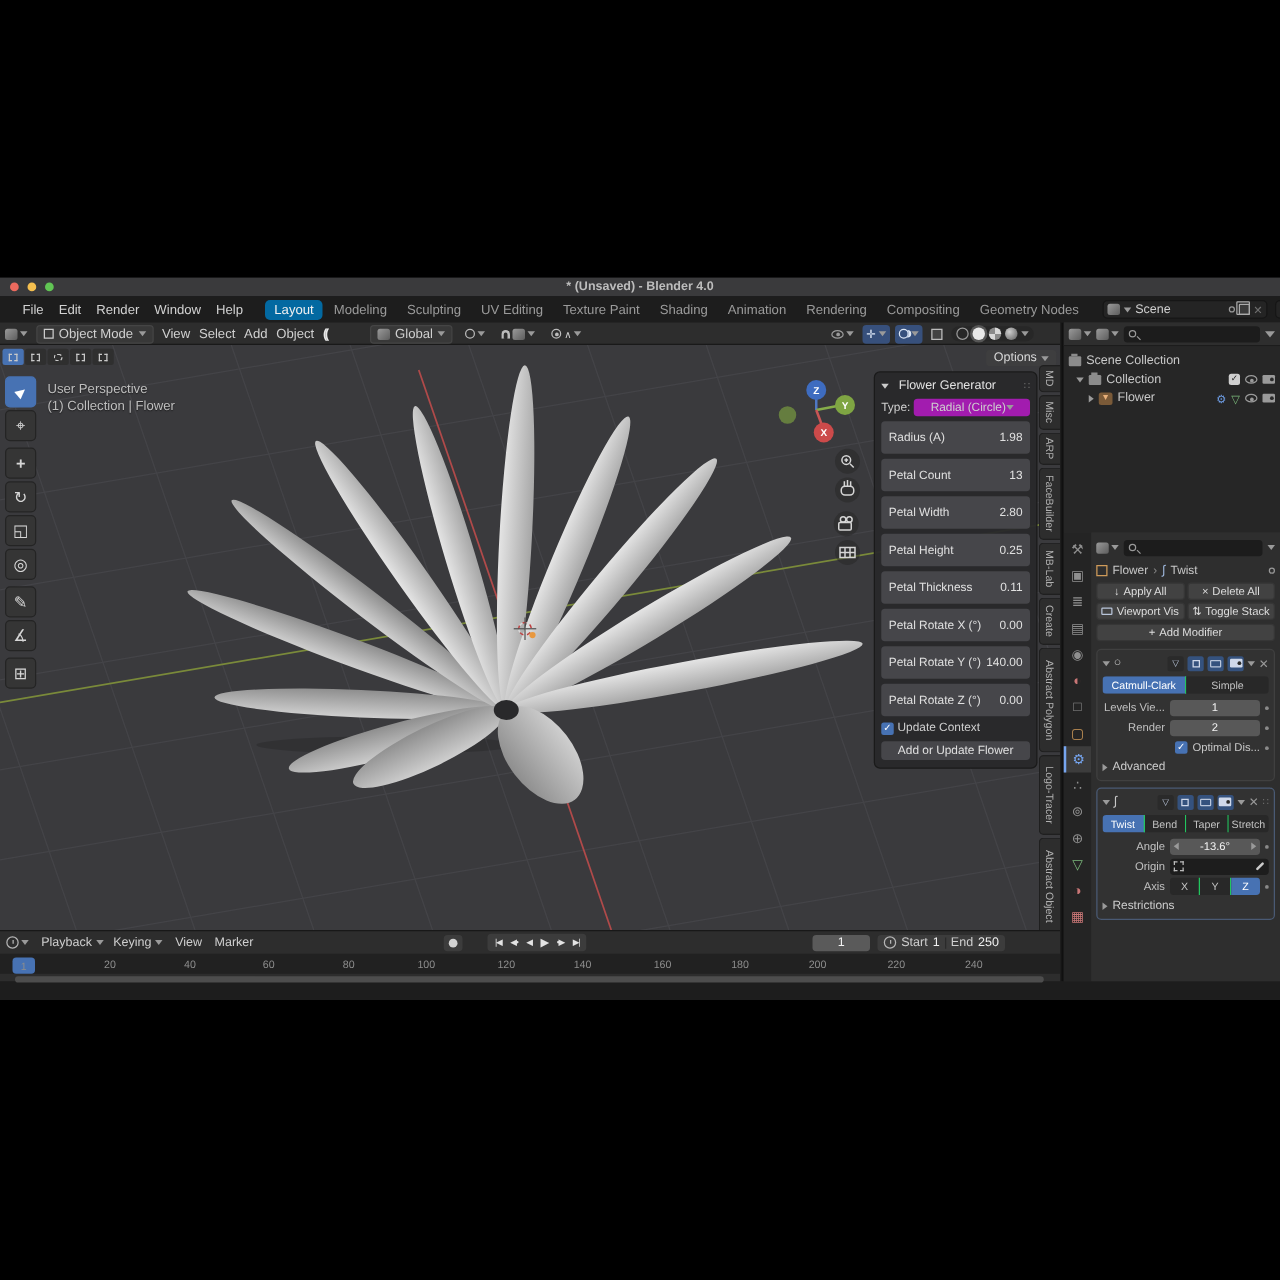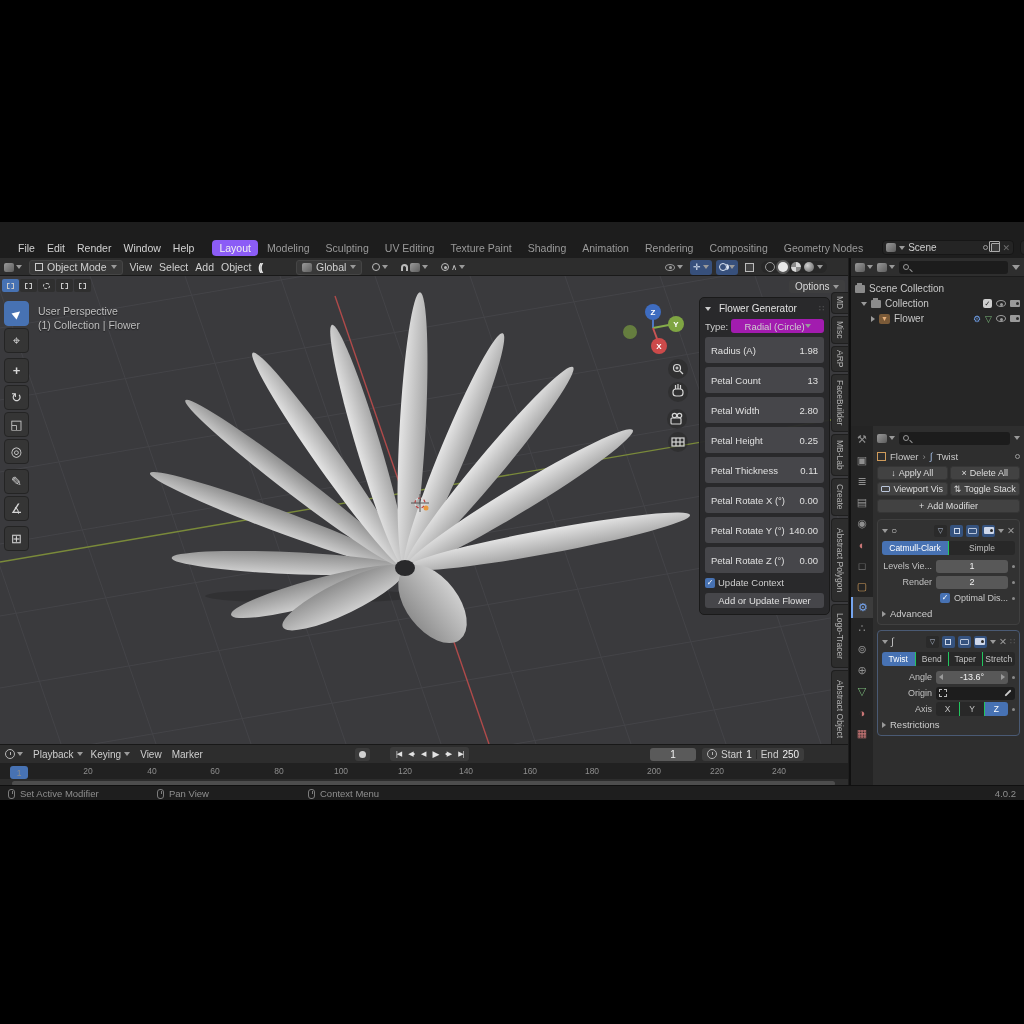--- a/index.html
+++ b/index.html
@@ -7,21 +7,21 @@
 #win{position:absolute;left:0;top:222px;width:1024px;height:578px;background:#1d1d1d;overflow:hidden}
 
 #titlebar{position:absolute;left:0;top:0;width:1024px;height:15px;background:#3a3a3c}
 .tl{position:absolute;top:4px;width:7px;height:7px;border-radius:50%}
 #title{position:absolute;left:0;top:2px;width:1024px;text-align:center;font-size:10px;font-weight:bold;color:#bdbdbd}
 
 #menubar{position:absolute;left:0;top:15px;width:1024px;height:21px;background:#1d1d1d;display:flex;align-items:center;padding:0 6px;gap:12px}
 .menu{font-size:10.5px;color:#d2d2d2}
 #tabs{display:flex;gap:2px;margin-left:6px}
 .wtab{font-size:10.5px;color:#9a9a9a;padding:2px 7px;border-radius:4px;white-space:nowrap}
-.wtab.on{background:#8b5cf6;color:#f0f0f0}
+.wtab.on{background:#0369a1;color:#f0f0f0}
 .idwidget{display:flex;align-items:center;gap:3px;background:#242424;border:1px solid #161616;border-radius:4px;height:15px;padding:0 3px;font-size:10px;color:#cfcfcf}
 .mini-ic{width:10px;height:9px;border-radius:2px;background:linear-gradient(135deg,#9a9a9a,#5d5d5d);display:inline-block}
 .cv{width:0;height:0;border-left:3px solid transparent;border-right:3px solid transparent;border-top:4px solid #9a9a9a;display:inline-block}
 .cr{width:0;height:0;border-top:3px solid transparent;border-bottom:3px solid transparent;border-left:4px solid #9a9a9a;display:inline-block}
 .xdim{color:#6f6f6f;font-size:9px}
 .copyic{width:9px;height:9px;border:1px solid #aaa;border-radius:1px;position:relative;background:#3a3a3a}
 .copyic:before{content:"";position:absolute;left:-3px;top:-3px;width:9px;height:9px;border:1px solid #aaa;border-radius:1px}
 
 #vph{position:absolute;left:0;top:36px;width:848px;height:18px;background:#2d2d2d;border-bottom:1px solid #191919}
 .hgrp{position:absolute;top:0;height:18px;display:flex;align-items:center;gap:7px;font-size:10.5px;color:#d0d0d0}
@@ -111,20 +111,26 @@
 .mouseic{display:inline-block;width:7px;height:10px;border:1px solid #7d7d7d;border-radius:3px;position:relative;vertical-align:-2px;margin-right:5px}
 .mouseic:after{content:"";position:absolute;left:2.5px;top:1px;width:1px;height:3px;background:#7d7d7d}
 .hint{position:absolute;top:2px;white-space:nowrap}
 #ver{position:absolute;right:8px;top:2px}
 </style>
 </head>
 <body>
 
 <div id="win">
 
+  <div id="titlebar">
+    <span class="tl" style="left:8px;background:#ec6a5e"></span>
+    <span class="tl" style="left:22px;background:#f5bf4f"></span>
+    <span class="tl" style="left:36px;background:#61c554"></span>
+    <div id="title">* (Unsaved) - Blender 4.0</div>
+  </div>
 
   <div id="menubar">
     <svg width="14" height="12" viewBox="0 0 14 12">
       <circle cx="8" cy="6" r="4.5" fill="#ff9c3c"></circle>
         <circle cx="9.5" cy="5" r="2" fill="#fff"></circle>
       <path d="M0 8 L6 3 L7 7 Z" fill="#2f6ca8"></path>
     </svg>
     <span class="menu">File</span>
     <span class="menu">Edit</span>
     <span class="menu">Render</span>
@@ -713,20 +719,14 @@
       <span style="left:530px">160</span>
       <span style="left:592px">180</span>
       <span style="left:654px">200</span>
       <span style="left:717px">220</span>
       <span style="left:779px">240</span>
       <span id="cfbadge">1</span>
     </div>
     <div id="scrollbar"></div>
   </div>
 
-  <div id="status">
-    <span class="hint" style="left:8px"><span class="mouseic"></span><span>Set Active Modifier</span></span>
-    <span class="hint" style="left:157px"><span class="mouseic"></span><span>Pan View</span></span>
-    <span class="hint" style="left:308px"><span class="mouseic"></span><span>Context Menu</span></span>
-    <span id="ver">4.0.2</span>
-  </div>
 
 </div>
 
 </body></html>

